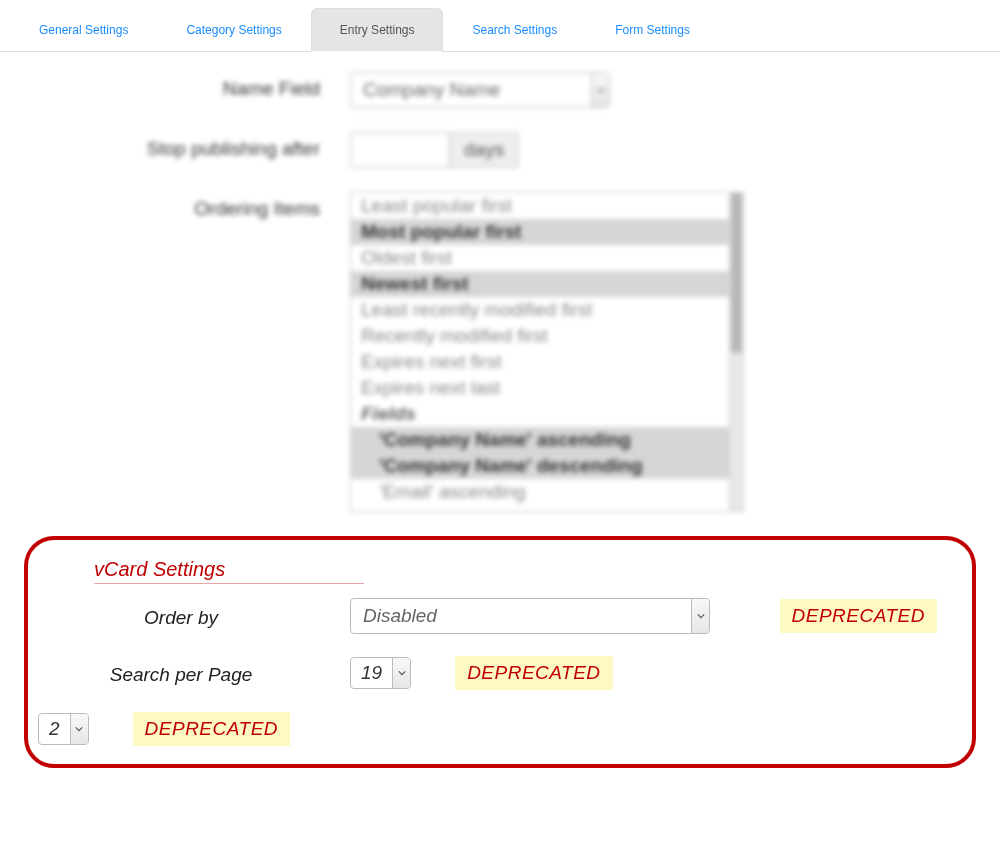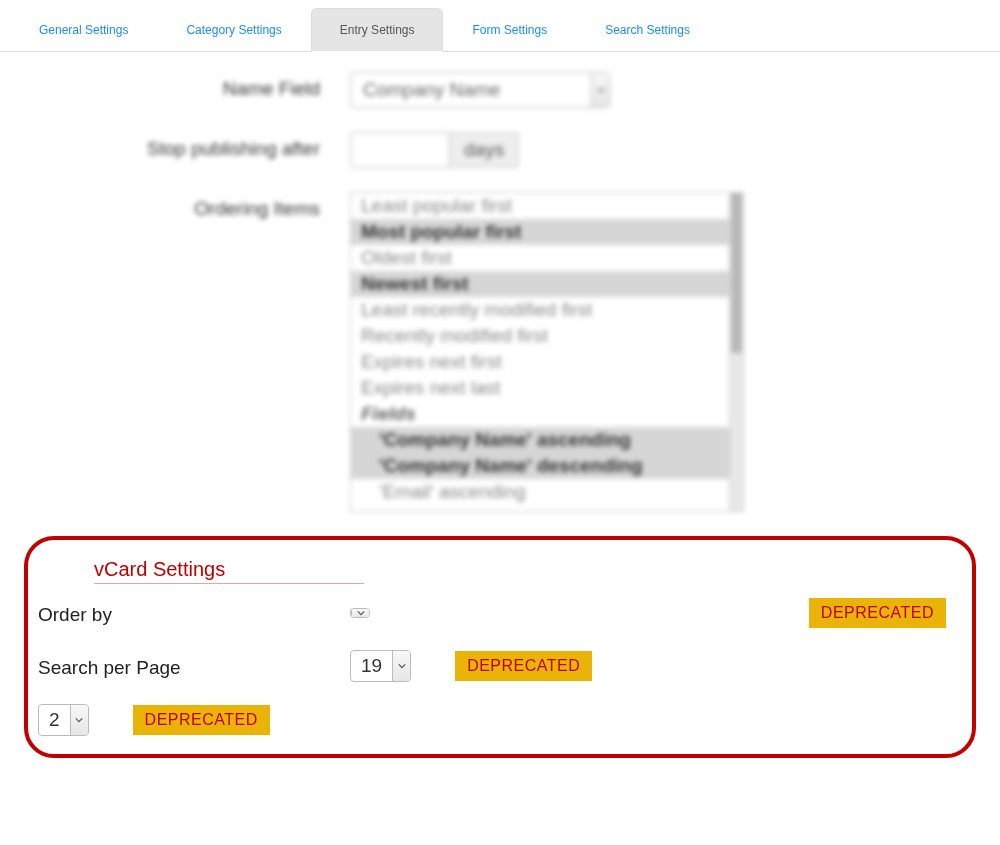--- a/index.html
+++ b/index.html
@@ -147,21 +147,22 @@
   right: 1px;
   height: 160px;
   background: #b8b8b8;
   border-radius: 2px;
 }
 
 .highlight-box {
   margin: 8px 24px 0 24px;
   border: 4px solid #c20000;
   border-radius: 30px;
-  padding: 18px 2px 14px 10px;
+  padding: 18px 11px 14px 10px;
+  font-style: italic;
 }
 
 .section-head {
   color: #c00000;
   font-size: 20px;
   margin-left: 56px;
   border-bottom: 1px solid #e3a5a5;
   width: 270px;
   padding-bottom: 2px;
   margin-bottom: 14px;
@@ -169,55 +170,55 @@
 
 .select-wide .select-inner { min-width: 340px; }
 
 .dep-row {
   display: flex;
   align-items: center;
   margin-bottom: 22px;
 }
 .dep-label {
   width: 312px;
-  text-align: left;
+  text-align: center;
   padding-right: 26px;
   font-size: 19px;
   color: #222;
   padding-top: 4px;
 }
 .dep-field {
   display: flex;
   align-items: center;
 }
 .badge-dep {
-  background: #eab308;
+  background: #fef9c3;
   color: #c00000;
-  font-size: 16px;
+  font-size: 19px;
   padding: 6px 12px;
   letter-spacing: 0.5px;
   margin-left: 44px;
 }
 .badge-right {
   margin-left: auto;
   margin-right: 24px;
 }
 
 .mini .select-inner { min-width: 30px; padding: 4px 10px; color:#333; }
 
 </style>
 </head>
 <body>
 
 <div class="tabs">
   <div class="tab">General Settings</div>
   <div class="tab">Category Settings</div>
   <div class="tab active">Entry Settings</div>
+  <div class="tab">Search Settings</div>
   <div class="tab">Form Settings</div>
-  <div class="tab">Search Settings</div>
 </div>
 
 <div class="main">
   <div class="blurred">
     <div class="row">
       <div class="label-col">Name Field</div>
       <div class="field-col">
         <div class="select-wrap">
           <div class="select-inner">Company Name</div>
           <div class="select-caret">
@@ -263,20 +264,21 @@
     </div>
   </div>
 
   <div class="highlight-box">
     <div class="section-head">vCard Settings</div>
 
     <div class="dep-row">
       <div class="dep-label">Order by</div>
       <div class="dep-field">
         <div class="select-wrap select-wide">
+          <div class="select-inner">Disabled</div>
           <div class="select-caret">
             <svg viewBox="0 0 10 10">
                 <path d="M1 3 L5 7 L9 3" fill="none" stroke="#555" stroke-width="1.5"></path>
               </svg>
           </div>
         </div>
       </div>
       <div class="badge-dep badge-right">DEPRECATED</div>
     </div>
 

